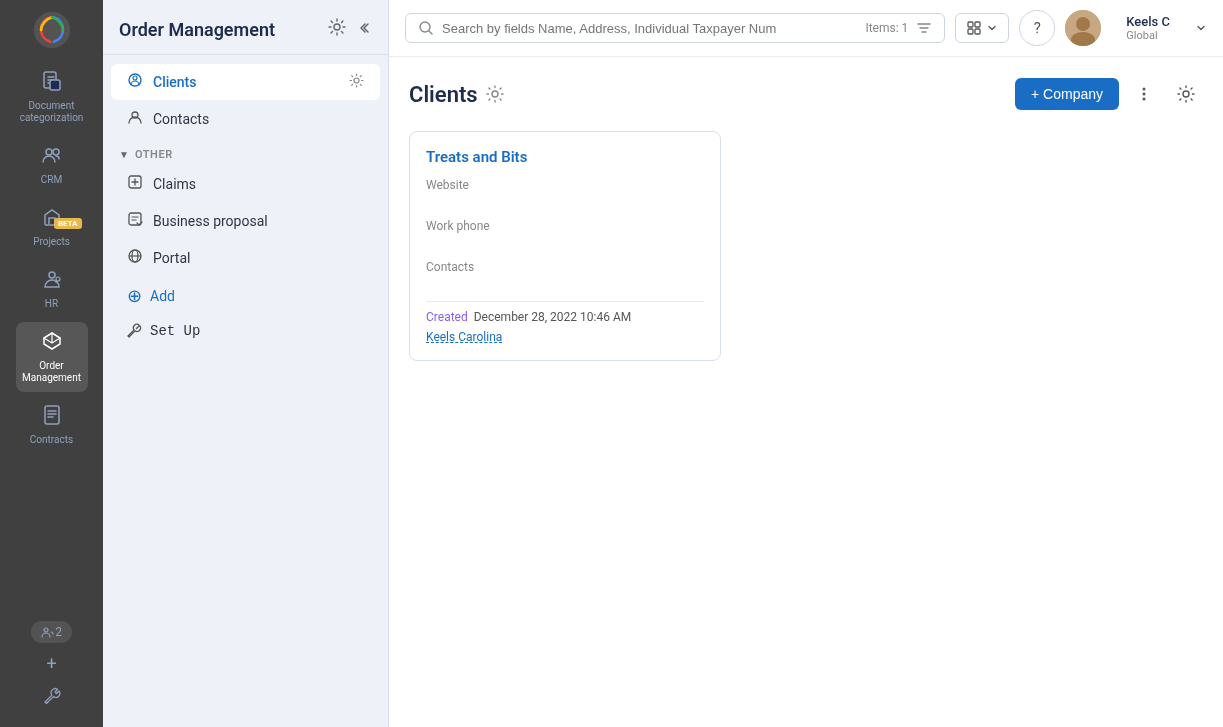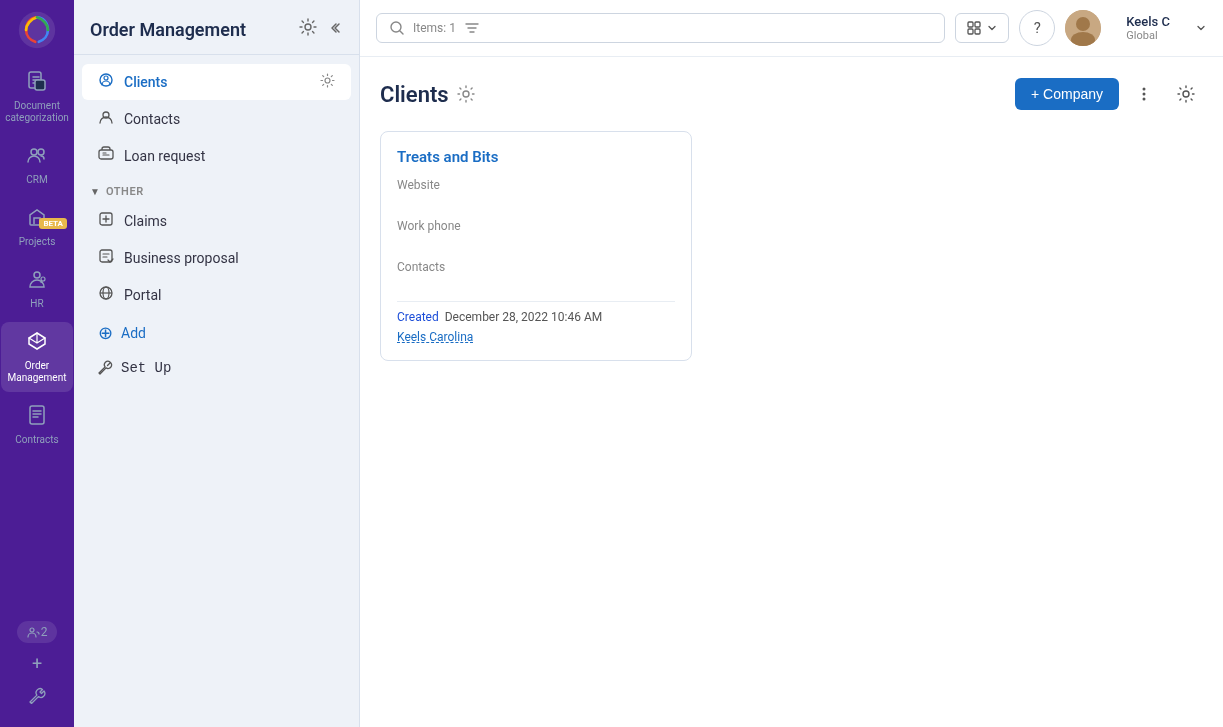--- a/index.html
+++ b/index.html
@@ -1,21 +1,21 @@
 <!DOCTYPE html>
 <html><head>
   <meta charset="utf-8">
   <style>
     * { box-sizing: border-box; margin: 0; padding: 0; }
     body { font-family: -apple-system, BlinkMacSystemFont, 'Segoe UI', Roboto, sans-serif; display: flex; height: 727px; overflow: hidden; background: #f0f4f8; }
 
     
     .icon-sidebar {
-      width: 74px;
-      background: #4c1d95;
+      width: 103px;
+      background: #404040;
       display: flex;
       flex-direction: column;
       align-items: center;
       padding: 8px 16px;
       flex-shrink: 0;
     }
     .icon-sidebar .logo {
       width: 44px; height: 44px;
       margin-bottom: 8px;
       display: flex; align-items: center; justify-content: center;
@@ -132,21 +132,21 @@
     .client-card {
       border: 1px solid #d8e0ec; border-radius: 8px; padding: 16px;
       width: 312px; background: #fff;
     }
     .client-name { color: #1a6dc4; font-size: 15px; font-weight: 600; margin-bottom: 12px; cursor: pointer; }
     .client-field { margin-bottom: 10px; }
     .client-field-label { font-size: 12px; color: #888; margin-bottom: 2px; }
     .client-field-value { font-size: 13px; color: #333; }
     .client-divider { border: none; border-top: 1px solid #e8edf3; margin: 8px 0; }
     .client-created { display: flex; gap: 6px; font-size: 12px; margin-bottom: 6px; }
-    .client-created-label { color: #1d4ed8; }
+    .client-created-label { color: #8b5cf6; }
     .client-created-value { color: #555; }
     .client-creator { font-size: 12px; color: #1a6dc4; text-decoration: underline; text-decoration-style: dashed; cursor: pointer; }
 
     
     .logo-svg { width: 40px; height: 40px; }
   </style>
 </head>
 <body>
 
 <div class="icon-sidebar">
@@ -286,30 +286,20 @@
     <div class="nav-section-item">
       <span class="item-icon">
         <svg width="16" height="16" viewBox="0 0 16 16" fill="none">
             <circle cx="8" cy="6" r="3" stroke="#555" stroke-width="1.3"></circle>
             <path d="M2 14c0-3.3 2.7-6 6-6s6 2.7 6 6" stroke="#555" stroke-width="1.3" stroke-linecap="round"></path>
           </svg>
       </span>
       <span>Contacts</span>
     </div>
 
-    <div class="nav-section-item">
-      <span class="item-icon">
-        <svg width="16" height="16" viewBox="0 0 16 16" fill="none">
-            <rect x="1" y="4" width="14" height="9" rx="2" stroke="#555" stroke-width="1.3"></rect>
-            <path d="M4 4V3a2 2 0 012-2h4a2 2 0 012 2v1" stroke="#555" stroke-width="1.3"></path>
-            <path d="M5 9h6M5 7h3" stroke="#555" stroke-width="1.2" stroke-linecap="round"></path>
-          </svg>
-      </span>
-      <span>Loan request</span>
-    </div>
 
     <div style="display:flex;align-items:center;padding:10px 16px 4px;">
       <span style="font-size:10px;color:#666;margin-right:6px;">▼</span>
       <span class="nav-section-label" style="padding:0;">OTHER</span>
     </div>
 
     <div class="nav-section-item">
       <span class="item-icon">
         <svg width="16" height="16" viewBox="0 0 16 16" fill="none">
             <rect x="2" y="2" width="12" height="12" rx="2" stroke="#555" stroke-width="1.3"></rect>
@@ -358,20 +348,21 @@
 </div>
 
 <div class="main-content">
 
   <div class="top-bar">
     <div class="search-box">
       <svg width="16" height="16" viewBox="0 0 16 16" fill="none">
           <circle cx="7" cy="7" r="5" stroke="#888" stroke-width="1.4"></circle>
           <path d="M11 11l3 3" stroke="#888" stroke-width="1.4" stroke-linecap="round"></path>
         </svg>
+      <input type="text" style="width: 100%;" placeholder="Search by fields Name, Address, Individual Taxpayer Num">
       <span style="font-size:12px;color:#888;white-space:nowrap;">Items: 1</span>
       <svg width="16" height="16" viewBox="0 0 16 16" fill="none" style="cursor:pointer;">
           <path d="M2 4h12M4 8h8M6 12h4" stroke="#888" stroke-width="1.4" stroke-linecap="round"></path>
         </svg>
     </div>
     <div class="filter-btn">
       <svg width="16" height="16" viewBox="0 0 16 16" fill="none">
           <rect x="2" y="2" width="5" height="5" rx="1" stroke="#555" stroke-width="1.3"></rect>
           <rect x="9" y="2" width="5" height="5" rx="1" stroke="#555" stroke-width="1.3"></rect>
           <rect x="2" y="9" width="5" height="5" rx="1" stroke="#555" stroke-width="1.3"></rect>

